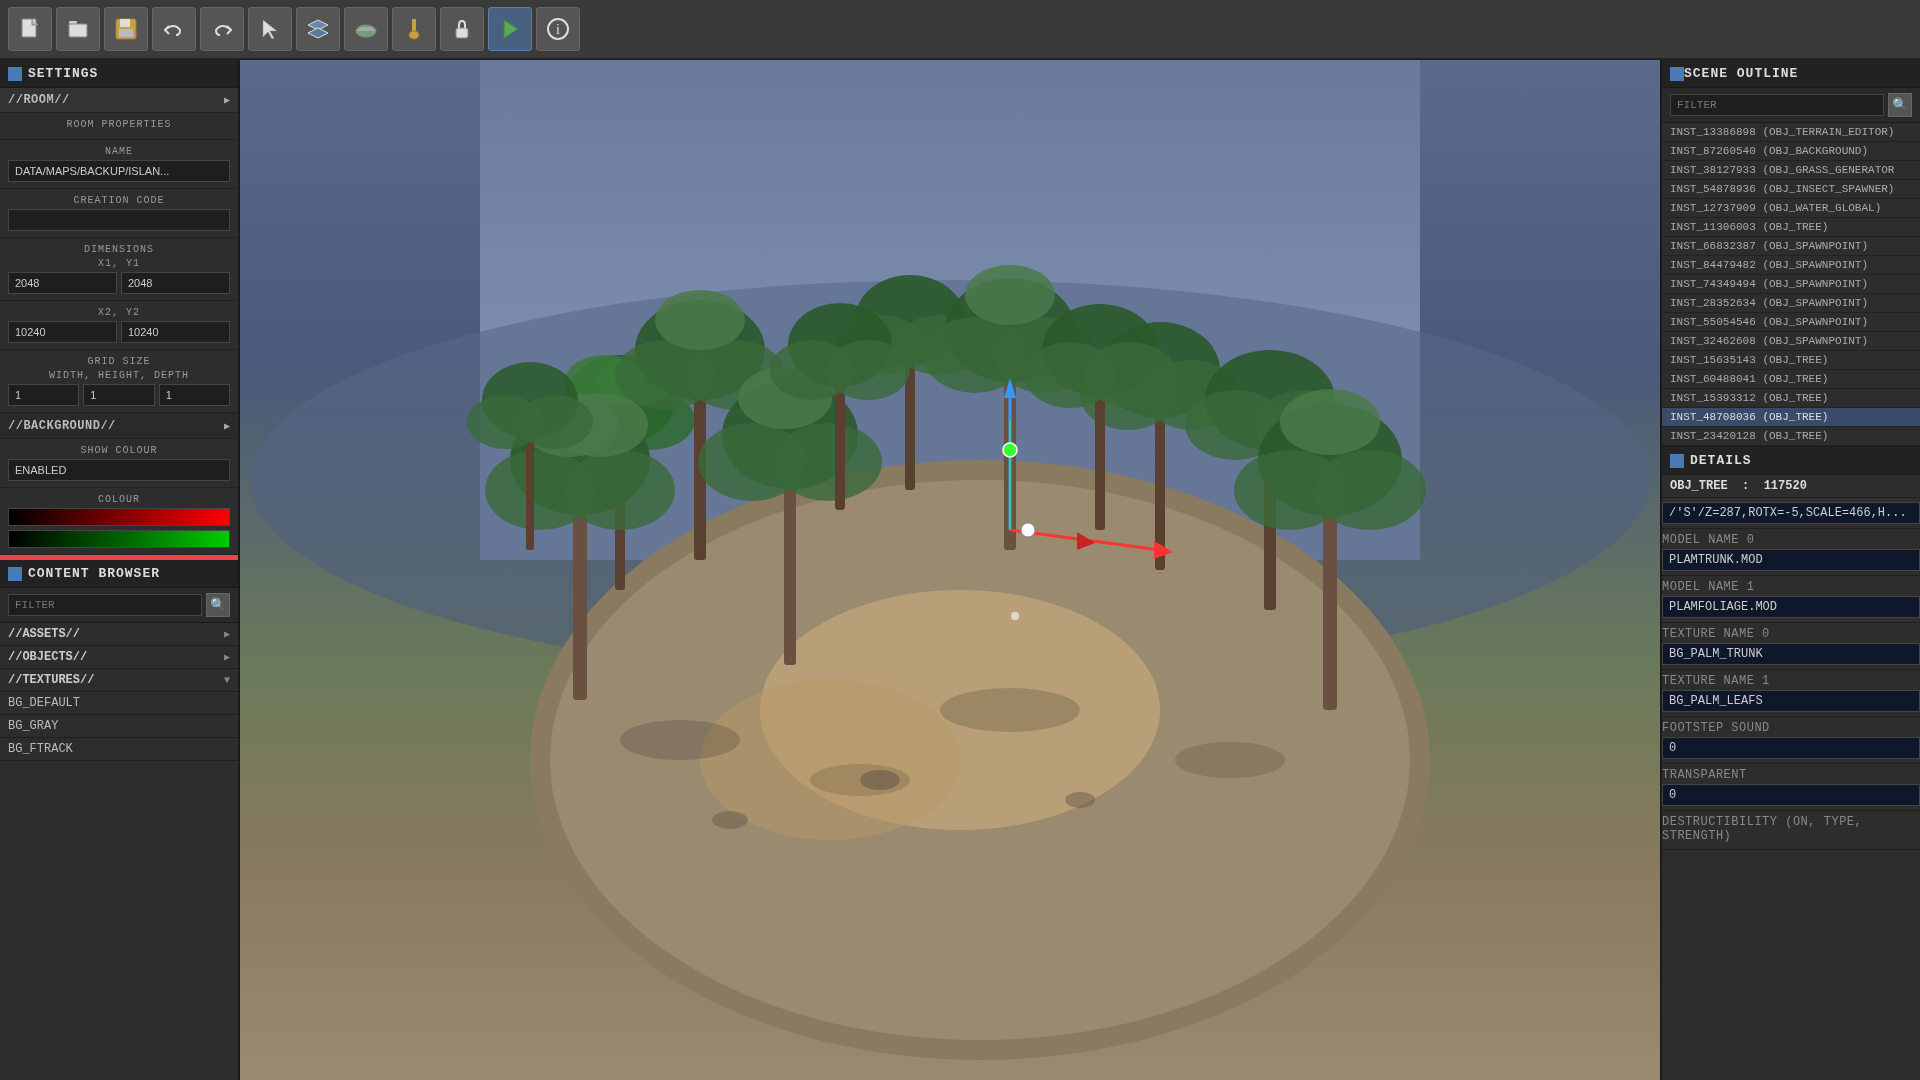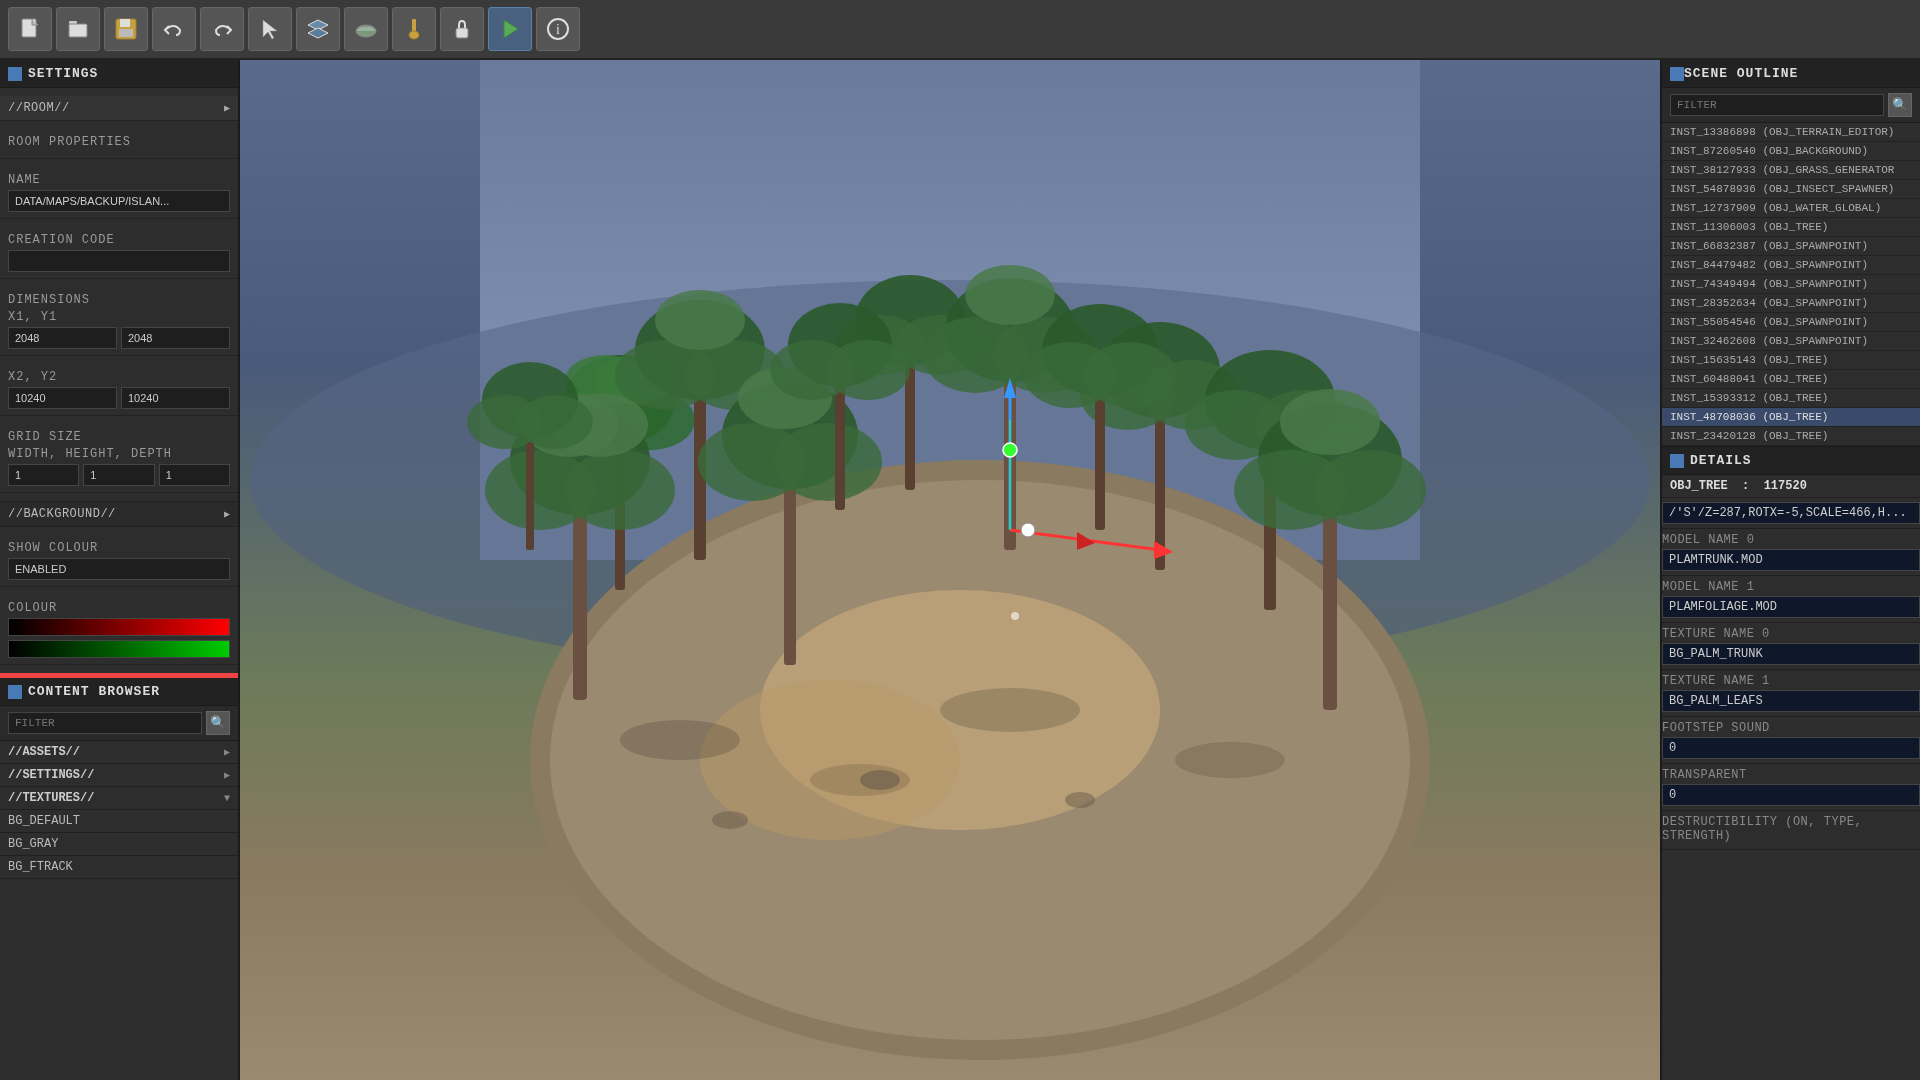--- a/index.html
+++ b/index.html
@@ -49,21 +49,20 @@
 
     
     #left-panel {
       width: 240px;
       background: #2d2d2d;
       border-right: 2px solid #1a1a1a;
       display: flex;
       flex-direction: column;
       overflow-y: auto;
       overflow-x: hidden;
-      gap: 8px;
     }
 
     .panel-header {
       background: #222;
       padding: 6px 8px;
       display: flex;
       align-items: center;
       gap: 6px;
       border-bottom: 1px solid #1a1a1a;
     }
@@ -85,39 +84,40 @@
       background: #333;
       padding: 5px 8px;
       display: flex;
       align-items: center;
       justify-content: space-between;
       border-bottom: 1px solid #222;
       cursor: pointer;
     }
     .section-header-title {
       font-size: 12px;
-      font-weight: normal;
+      font-weight: bold;
       color: #bbb;
       letter-spacing: 0.5px;
     }
     .section-arrow {
       color: #aaa;
       font-size: 10px;
     }
 
     .prop-section {
       padding: 6px 8px;
       border-bottom: 1px solid #222;
     }
     .prop-label {
-      font-size: 12px;
+      font-size: 10px;
       color: #999;
       letter-spacing: 1px;
       margin-bottom: 3px;
       text-transform: uppercase;
+      text-align: center;
     }
     .prop-input {
       width: 100%;
       background: #1e1e1e;
       border: 1px solid #444;
       color: #ccc;
       padding: 4px 6px;
       font-family: Liberation Sans, sans-serif;
       font-size: 11px;
       outline: none;
@@ -483,21 +483,21 @@
       </div>
       <div class="filter-row">
         <input class="filter-input" type="text" placeholder="FILTER" style="">
         <div class="search-icon-btn">🔍</div>
       </div>
       <div class="tree-item has-arrow">
         <span class="tree-item-label">//ASSETS//</span>
         <span class="arrow-right">▶</span>
       </div>
       <div class="tree-item has-arrow">
-        <span class="tree-item-label">//SETTINGS//</span>
+        <span class="tree-item-label">//OBJECTS//</span>
         <span class="arrow-right">▶</span>
       </div>
       <div class="tree-item has-arrow">
         <span class="tree-item-label">//TEXTURES//</span>
         <span class="arrow-down">▼</span>
       </div>
       <div class="tree-item">
         <span>BG_DEFAULT</span>
       </div>
       <div class="tree-item">

